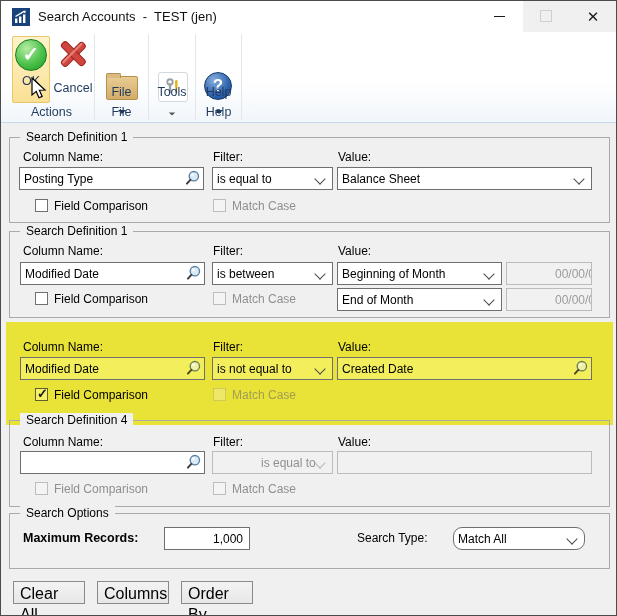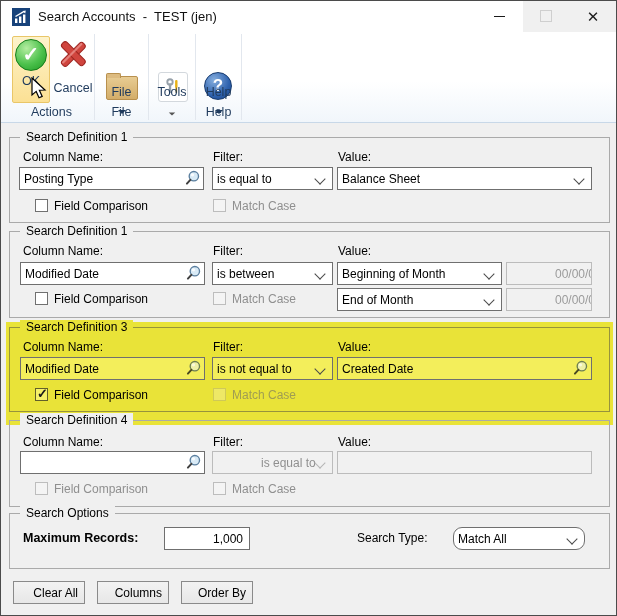--- a/index.html
+++ b/index.html
@@ -53,21 +53,21 @@
 
   
   .hl-band{position:absolute;left:5px;top:321px;width:607px;height:103px;background:#E9E338;}
   .fieldset.yellow{border-color:#97933c;background:transparent;}
   .fieldset.yellow .legend{background:#E9E338;}
   .fld.yfld{background:#F3EE5B;border-color:#6f6f6f;color:#000;}
   .cb.ycb{background:#F6F169;border-color:#62602a;}
   .cb.ycb-dis{background:#EEE866;border-color:#cfc957;}
 
   
-  .pushbtn{position:absolute;top:580px;width:72px;height:23px;box-sizing:border-box;background:linear-gradient(#f3f3f3,#e7e7e7);border:1px solid #8a8a8a;font-size:12px;text-align:right;line-height:21px;}
+  .pushbtn{position:absolute;top:580px;width:72px;height:23px;box-sizing:border-box;background:linear-gradient(#f3f3f3,#e7e7e7);border:1px solid #8a8a8a;font-size:16px;text-align:left;line-height:21px;}
 </style>
 </head>
 <body>
 
 <div class="window">
 
   <div class="titlebar">
     <svg class="appicon" viewBox="0 0 18 18">
       <rect x="0" y="0" width="18" height="18" fill="#17427A"></rect>
       <rect x="3" y="10.5" width="2.4" height="4.5" fill="#fff"></rect>
@@ -197,23 +197,20 @@
   <div class="fld" style="left:336px;top:287px;width:165px;">
     <span>End of Month</span><span class="chev"></span>
   </div>
   <div class="fld dis datef" style="left:505px;top:287px;width:86px;">00/00/0000</div>
   <div class="cb" style="left:34px;top:291px;"></div>
   <div class="lbl" style="left:53px;top:291px;">Field Comparison</div>
   <div class="cb dis" style="left:212px;top:291px;"></div>
   <div class="lbl dis" style="left:231px;top:291px;">Match Case</div>
 
   <div class="hl-band"></div>
-  <div class="fieldset yellow" style="top:326px;height:85px;">
-    <span class="legend">Search Definition 3</span>
-  </div>
   <div class="lbl" style="left:22px;top:339px;">Column Name:</div>
   <div class="lbl" style="left:212px;top:339px;">Filter:</div>
   <div class="lbl" style="left:337px;top:339px;">Value:</div>
   <div class="fld yfld" style="left:19px;top:356px;width:185px;">
     <span>Modified Date</span>
     <button class="lookup">
       <svg width="19" height="18" viewBox="0 0 20 20">
         <circle cx="11.5" cy="8" r="5.2" fill="#eef0a8" stroke="#6d7e52" stroke-width="1.5"></circle>
         <circle cx="10" cy="6.5" r="1.8" fill="#fbfbe0" opacity="0.9"></circle>
         <path d="M7.6 12 L3.8 16.2" stroke="#4a4a22" stroke-width="2.2" stroke-linecap="round"></path>

